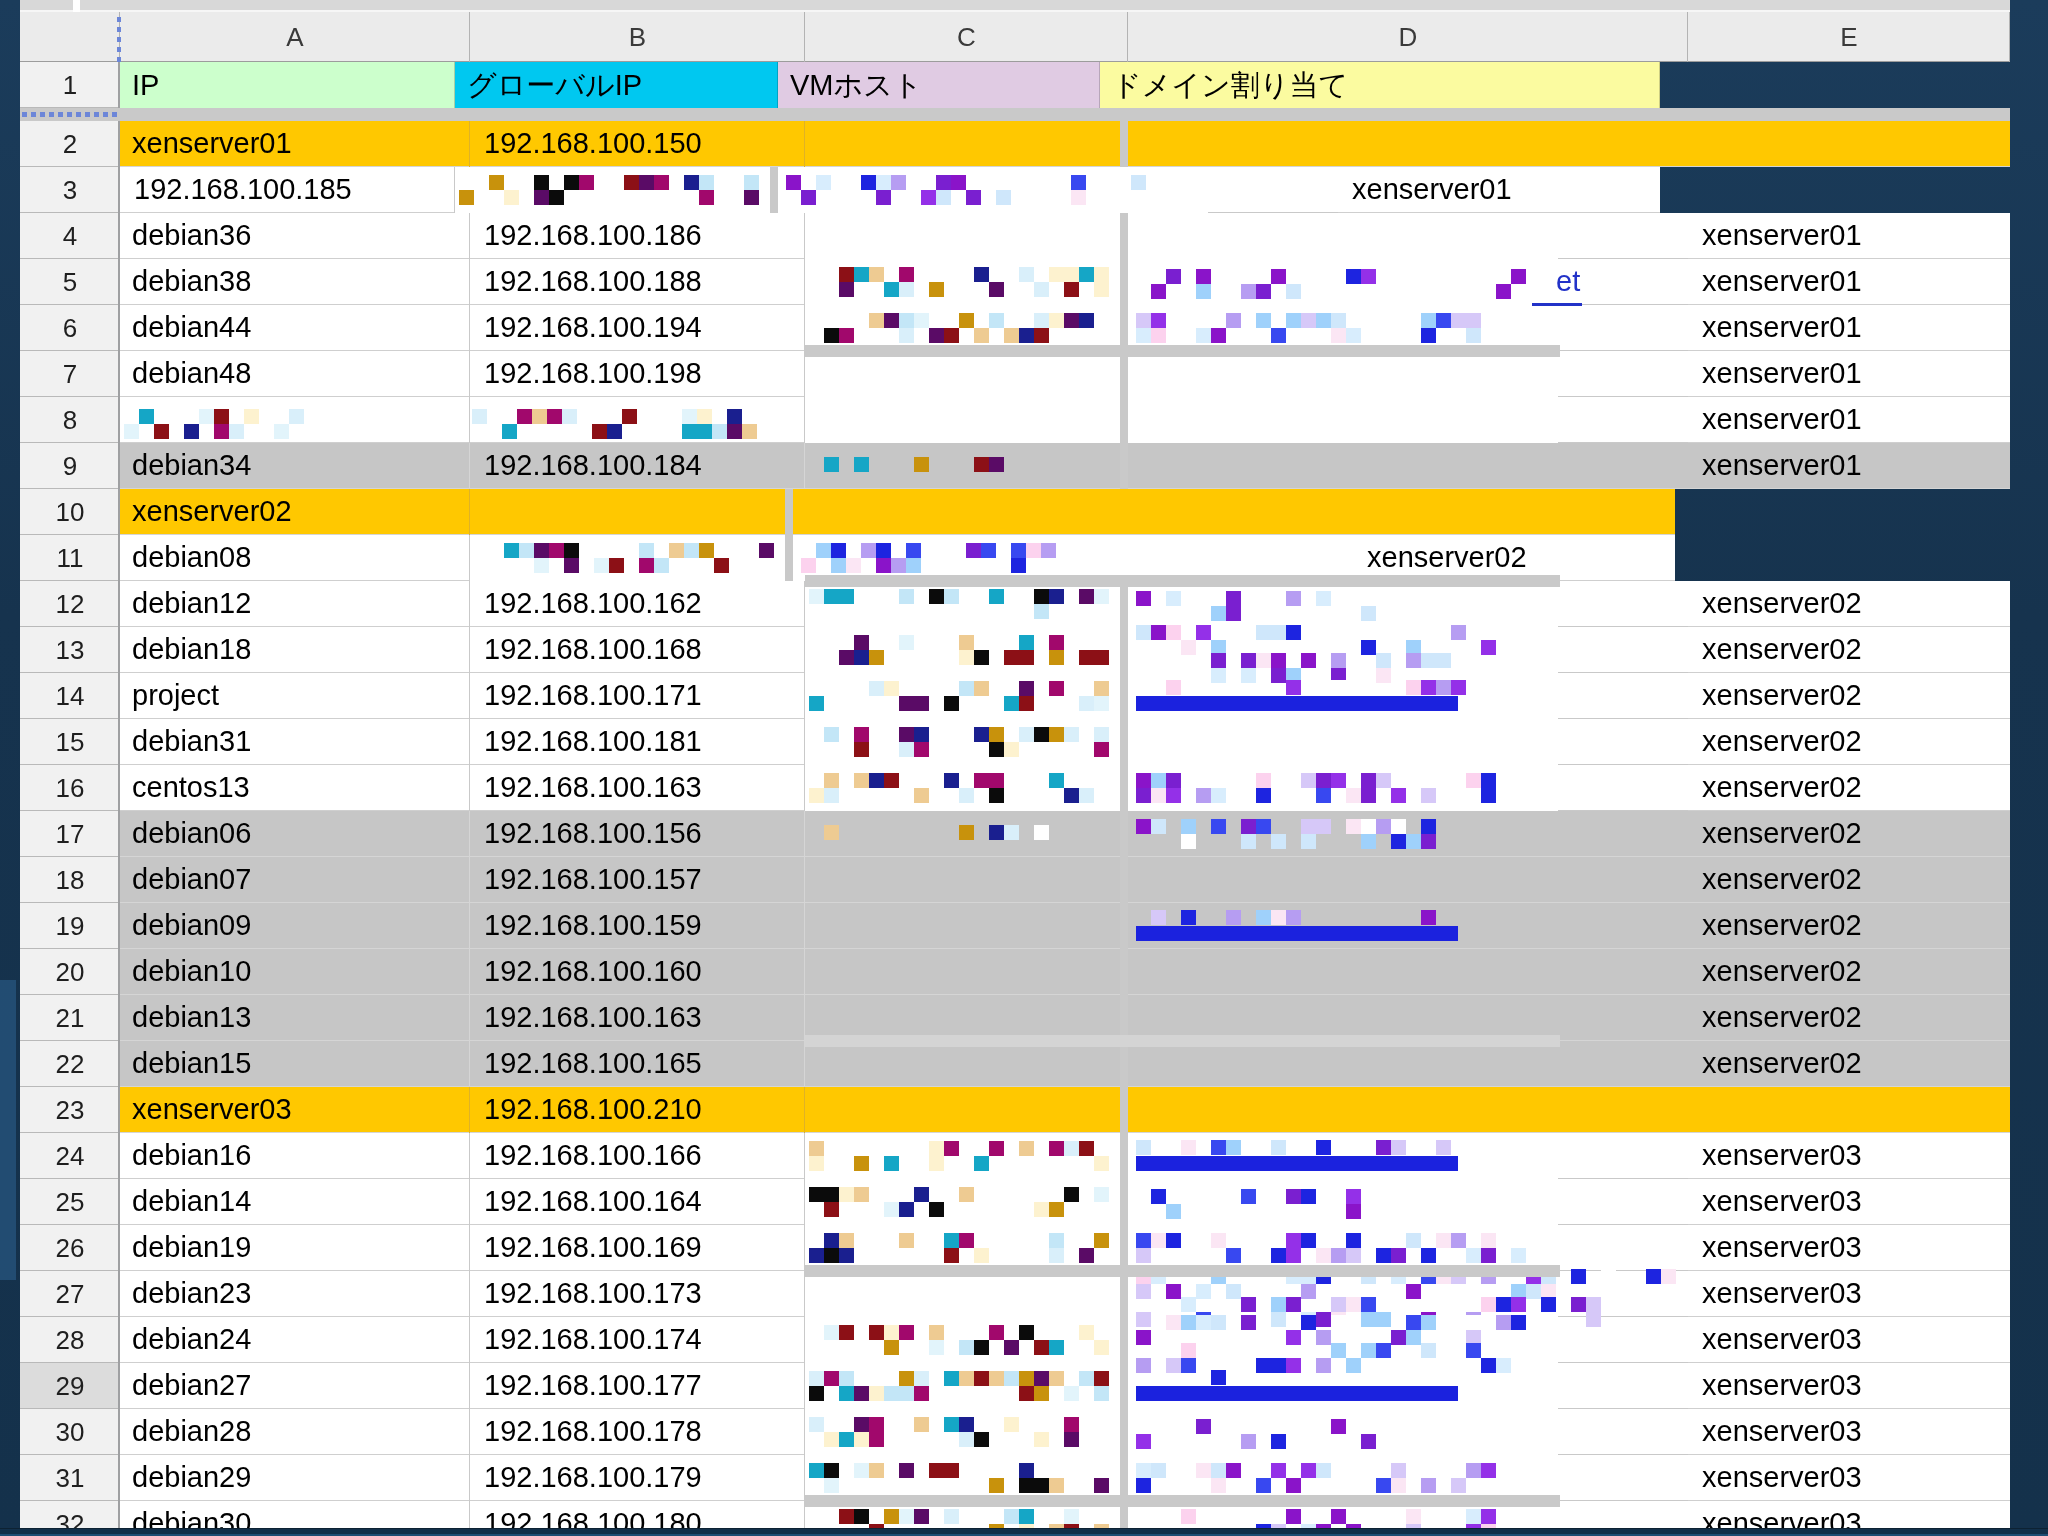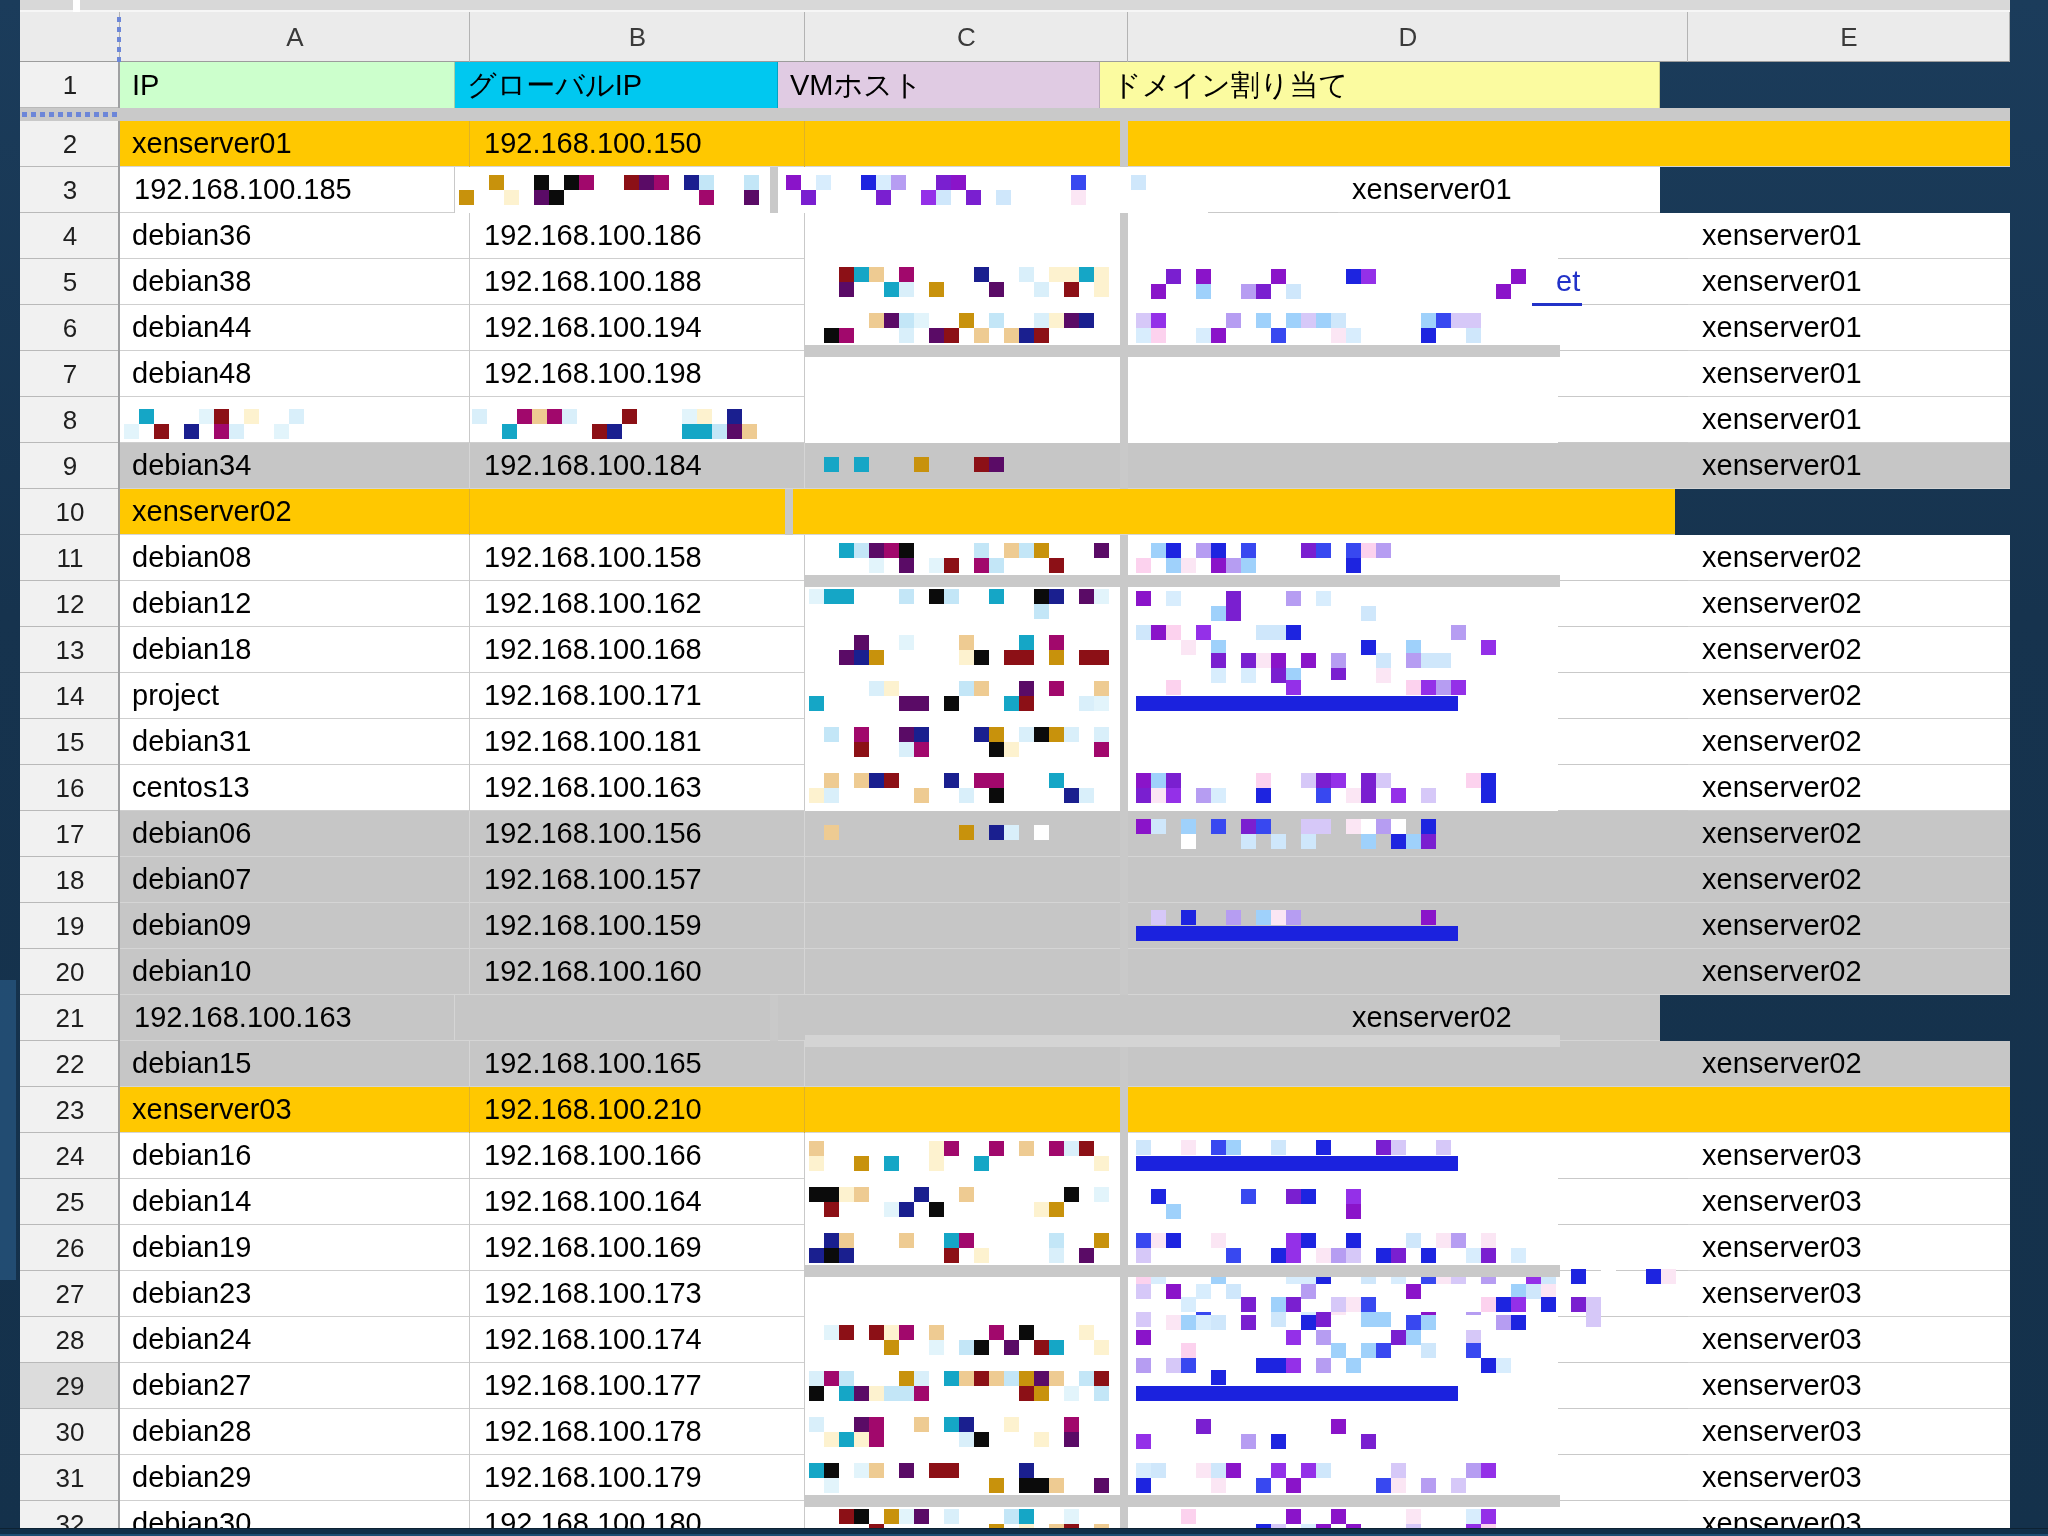--- a/index.html
+++ b/index.html
@@ -218,21 +218,20 @@
         <div class="cell ch">10</div>
         <div class="cell ca">xenserver02</div>
         <div class="cell cc"></div>
         <div class="cell cgap"></div>
         <div class="cell cd"></div>
         <div class="cell ce"></div>
       </div>
       <div class="row vm" style="top: 414px;">
         <div class="cell ch">11</div>
         <div class="cell ca">debian08</div>
-        <div class="cell cb">192.168.100.158</div>
         <div class="cell cc">
           <div class="mstrip" style="left: 4px; top: 8px;">
             <div class="mline"><i style="background: transparent;"></i><i style="background: transparent;"></i><i style="background: rgb(21, 166, 198);"></i><i style="background: rgb(195, 230, 247);"></i><i style="background: rgb(90, 11, 102);"></i><i style="background: rgb(161, 8, 108);"></i><i style="background: rgb(11, 11, 11);"></i><i style="background: transparent;"></i><i style="background: transparent;"></i><i style="background: transparent;"></i><i style="background: transparent;"></i><i style="background: rgb(195, 230, 247);"></i><i style="background: transparent;"></i><i style="background: rgb(238, 203, 146);"></i><i style="background: rgb(195, 230, 247);"></i><i style="background: rgb(200, 146, 12);"></i><i style="background: transparent;"></i><i style="background: transparent;"></i><i style="background: transparent;"></i><i style="background: rgb(90, 11, 102);"></i></div>
             <div class="mline"><i style="background: transparent;"></i><i style="background: transparent;"></i><i style="background: transparent;"></i><i style="background: transparent;"></i><i style="background: rgb(226, 244, 251);"></i><i style="background: transparent;"></i><i style="background: rgb(90, 11, 102);"></i><i style="background: transparent;"></i><i style="background: rgb(226, 244, 251);"></i><i style="background: rgb(140, 16, 22);"></i><i style="background: transparent;"></i><i style="background: rgb(161, 8, 108);"></i><i style="background: rgb(195, 230, 247);"></i><i style="background: transparent;"></i><i style="background: transparent;"></i><i style="background: rgb(255, 255, 255);"></i><i style="background: rgb(140, 16, 22);"></i><i style="background: transparent;"></i><i style="background: transparent;"></i><i style="background: rgb(255, 255, 255);"></i></div>
           </div>
         </div>
         <div class="cell cgap"></div>
         <div class="cell cd">
           <div class="mstrip" style="left: 8px; top: 8px;">
             <div class="mline"><i style="background: transparent;"></i><i style="background: rgb(159, 209, 251);"></i><i style="background: rgb(29, 36, 224);"></i><i style="background: transparent;"></i><i style="background: rgb(182, 157, 242);"></i><i style="background: rgb(29, 36, 224);"></i><i style="background: transparent;"></i><i style="background: rgb(56, 72, 240);"></i><i style="background: transparent;"></i><i style="background: rgb(255, 255, 255);"></i><i style="background: transparent;"></i><i style="background: rgb(122, 31, 208);"></i><i style="background: rgb(56, 72, 240);"></i><i style="background: transparent;"></i><i style="background: rgb(56, 72, 240);"></i><i style="background: rgb(252, 210, 238);"></i><i style="background: rgb(182, 157, 242);"></i><i style="background: transparent;"></i><i style="background: transparent;"></i><i style="background: transparent;"></i></div>
@@ -381,20 +380,21 @@
         <div class="cell ch">20</div>
         <div class="cell ca">debian10</div>
         <div class="cell cb">192.168.100.160</div>
         <div class="cell cc"></div>
         <div class="cell cgap"></div>
         <div class="cell cd"></div>
         <div class="cell ce">xenserver02</div>
       </div>
       <div class="row gray" style="top: 874px;">
         <div class="cell ch">21</div>
+        <div class="cell ca">debian13</div>
         <div class="cell cb">192.168.100.163</div>
         <div class="cell cc"></div>
         <div class="cell cgap"></div>
         <div class="cell cd"></div>
         <div class="cell ce">xenserver02</div>
         <div class="underbar light"></div>
       </div>
       <div class="row gray" style="top: 920px;">
         <div class="cell ch">22</div>
         <div class="cell ca">debian15</div>

